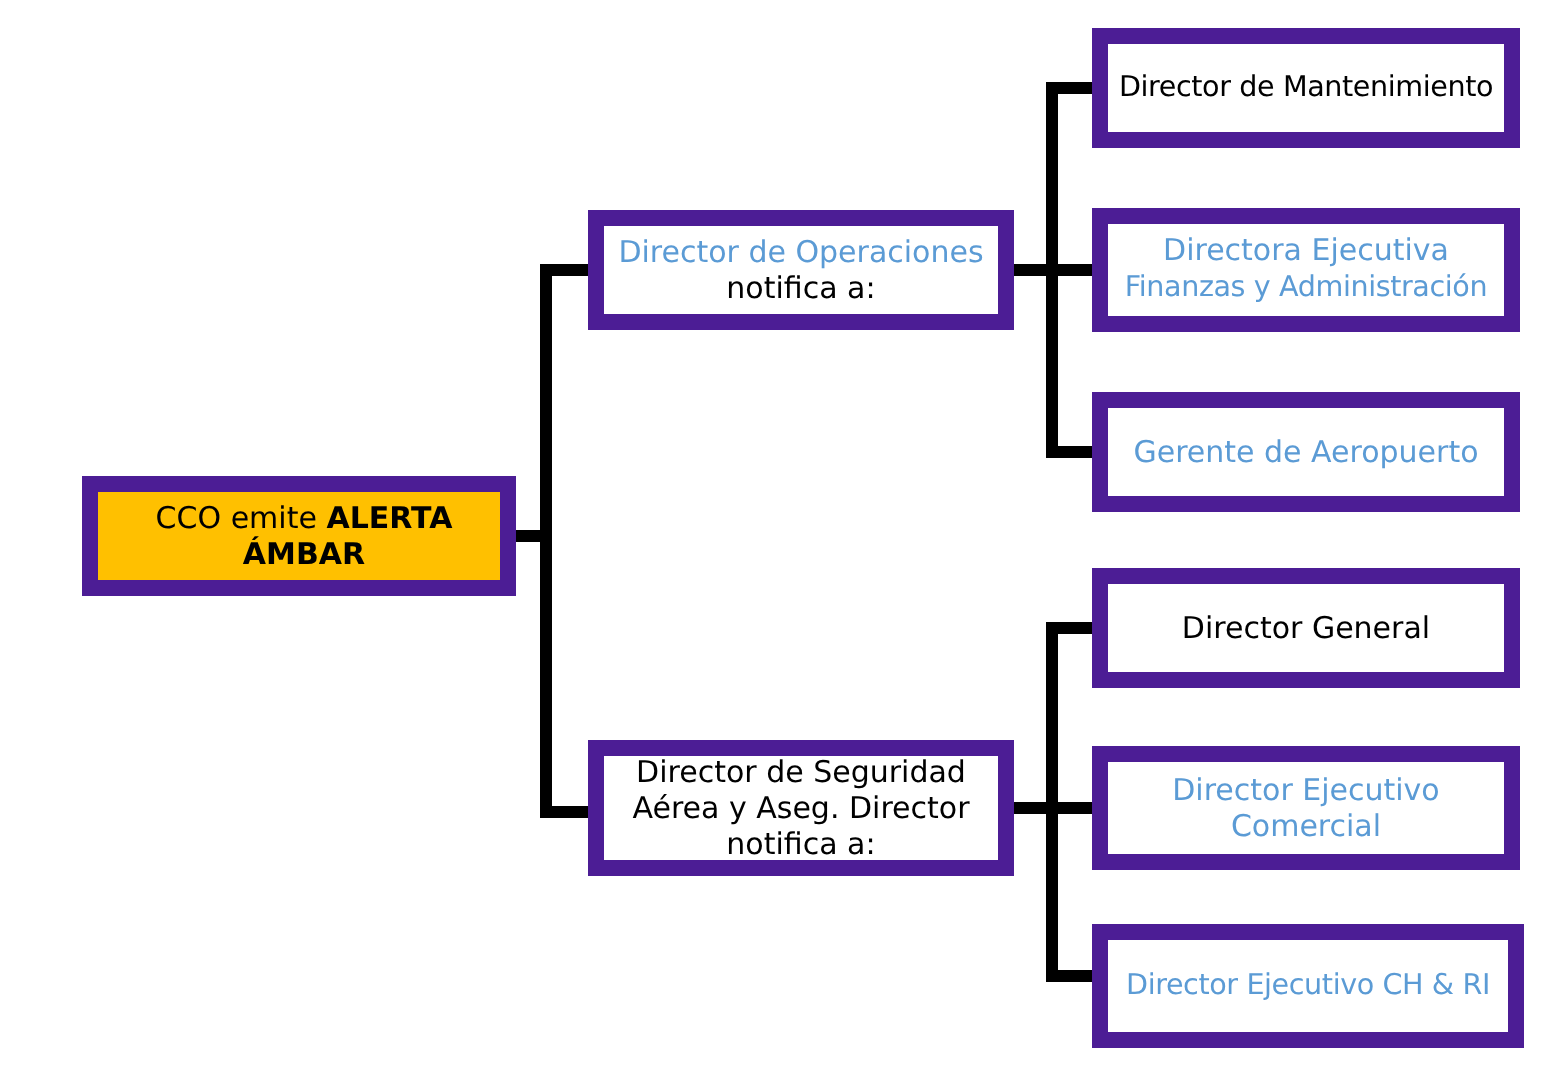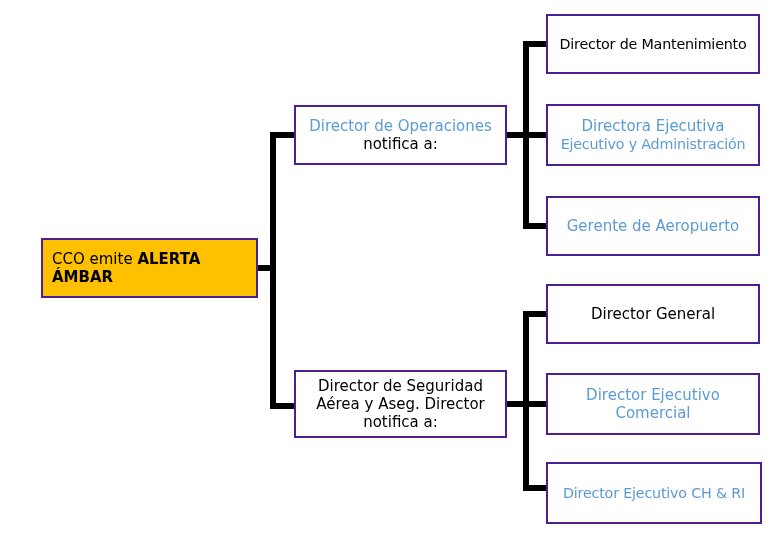--- a/index.html
+++ b/index.html
@@ -13,35 +13,35 @@
     height: 543px;
     background: #ffffff;
     font-family: "DejaVu Sans", "Liberation Sans", sans-serif;
     overflow: hidden;
   }
 
   
   .node {
     position: absolute;
     box-sizing: border-box;
-    border: 2px solid #4c1d95;
+    border: 8px solid #4c1d95;
     background: #ffffff;
     display: flex;
     align-items: center;
     justify-content: center;
     text-align: center;
     line-height: 1.22;
     font-size: 15px;
     color: #000000;
     padding: 2px 4px;
   }
   .node.root {
     background: #FFC000;
     justify-content: flex-start;
-    text-align: left;
+    text-align: center;
     padding-left: 9px;
     font-size: 15px;
   }
   .node .txt { display: block; width: 100%; }
   .blue  { color: #5B9BD5; margin-top: 38px; }
   .black { color: #000000; }
   .bold  { font-weight: bold; }
   .tight { font-size: 14.3px; letter-spacing: -0.2px; }
 
   
@@ -95,21 +95,21 @@
 
   <div class="node" style="left:546px; top:14px; width:214px; height:60px;">
     <span class="txt">
       <span class="black tight">Director de Mantenimiento</span>
     </span>
   </div>
 
   <div class="node" style="left:546px; top:104px; width:214px; height:62px;justify-content:flex-end;">
     <span class="txt">
       <span class="blue">Directora Ejecutiva</span><br>
-      <span class="blue tight">Ejecutivo y Administración</span>
+      <span class="blue tight">Finanzas y Administración</span>
     </span>
   </div>
 
   <div class="node" style="left:546px; top:284px; width:214px; height:60px;">
     <span class="txt">
       <span class="black">Director General</span>
     </span>
   </div>
 
   <div class="node" style="left:546px; top:196px; width:214px; height:60px;">

